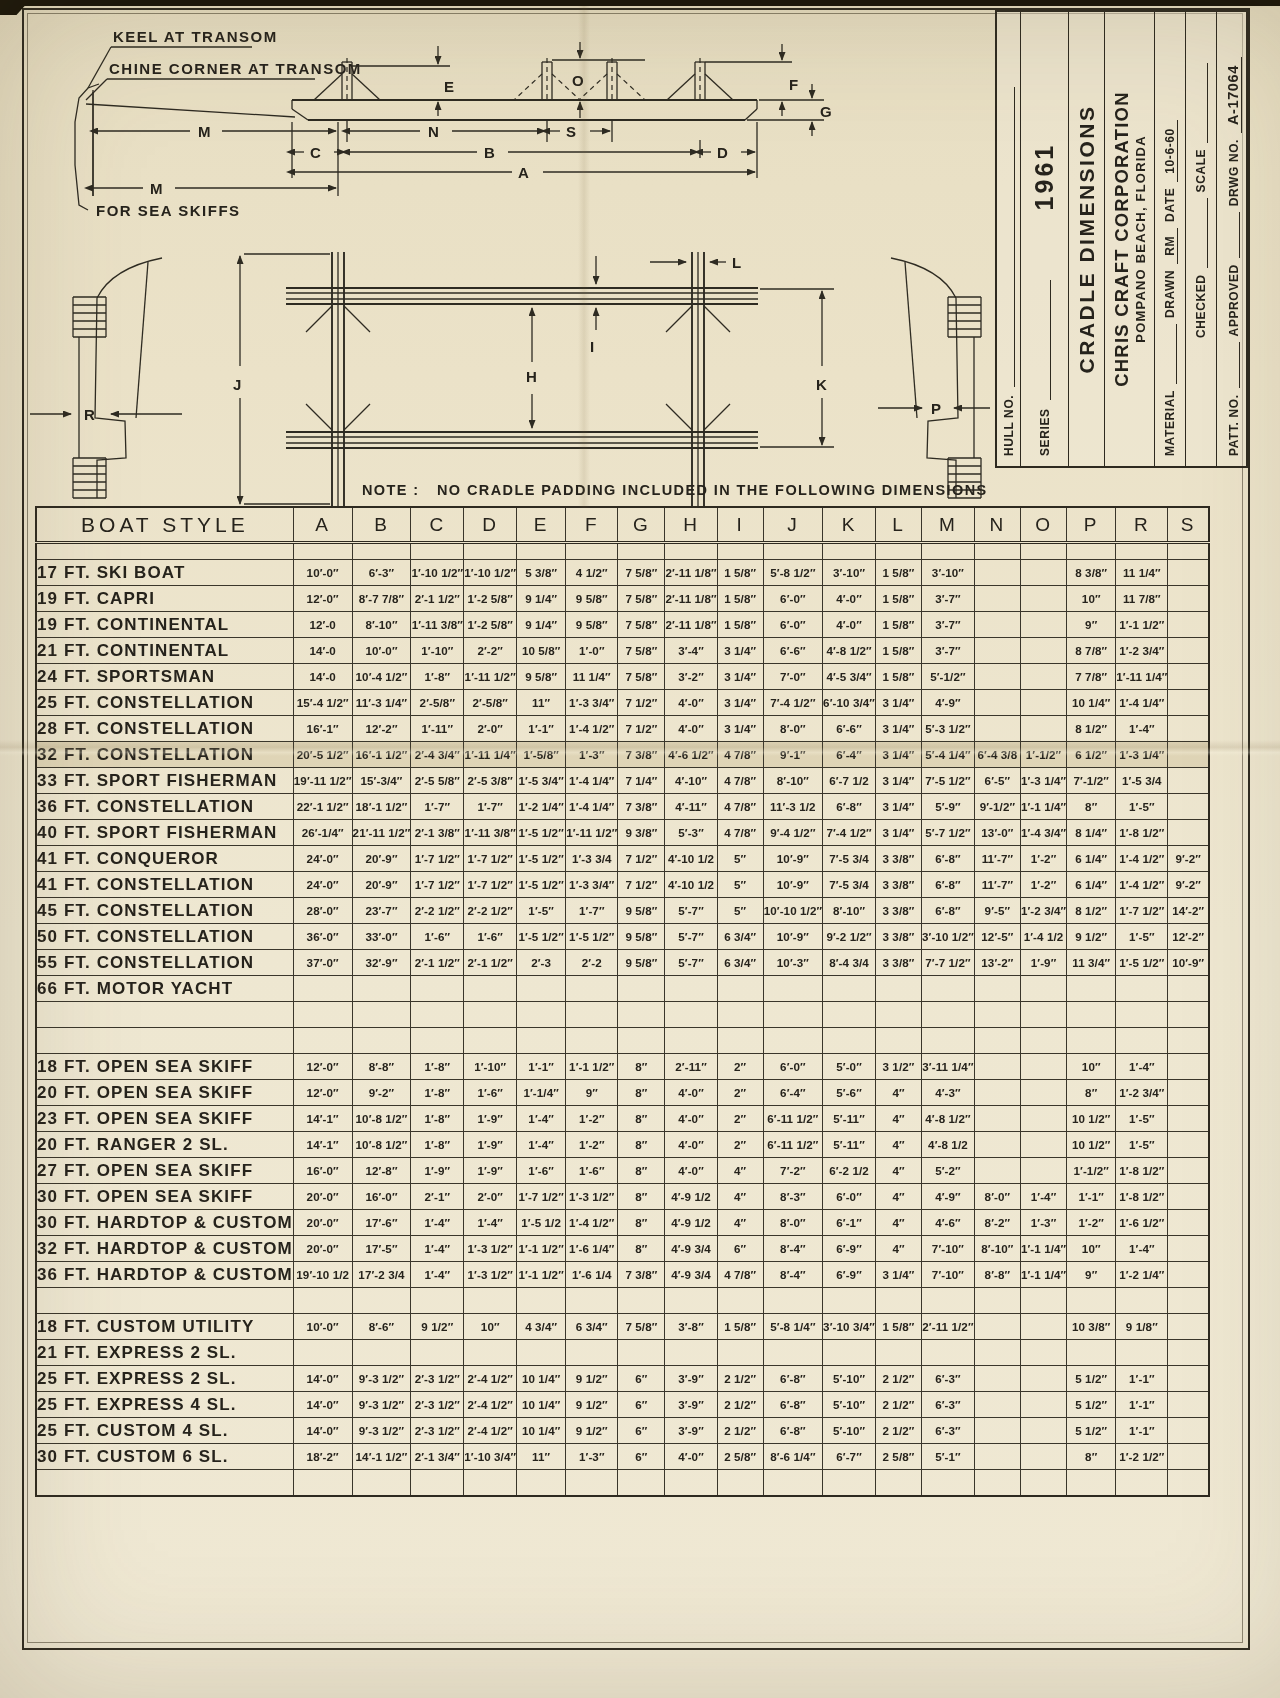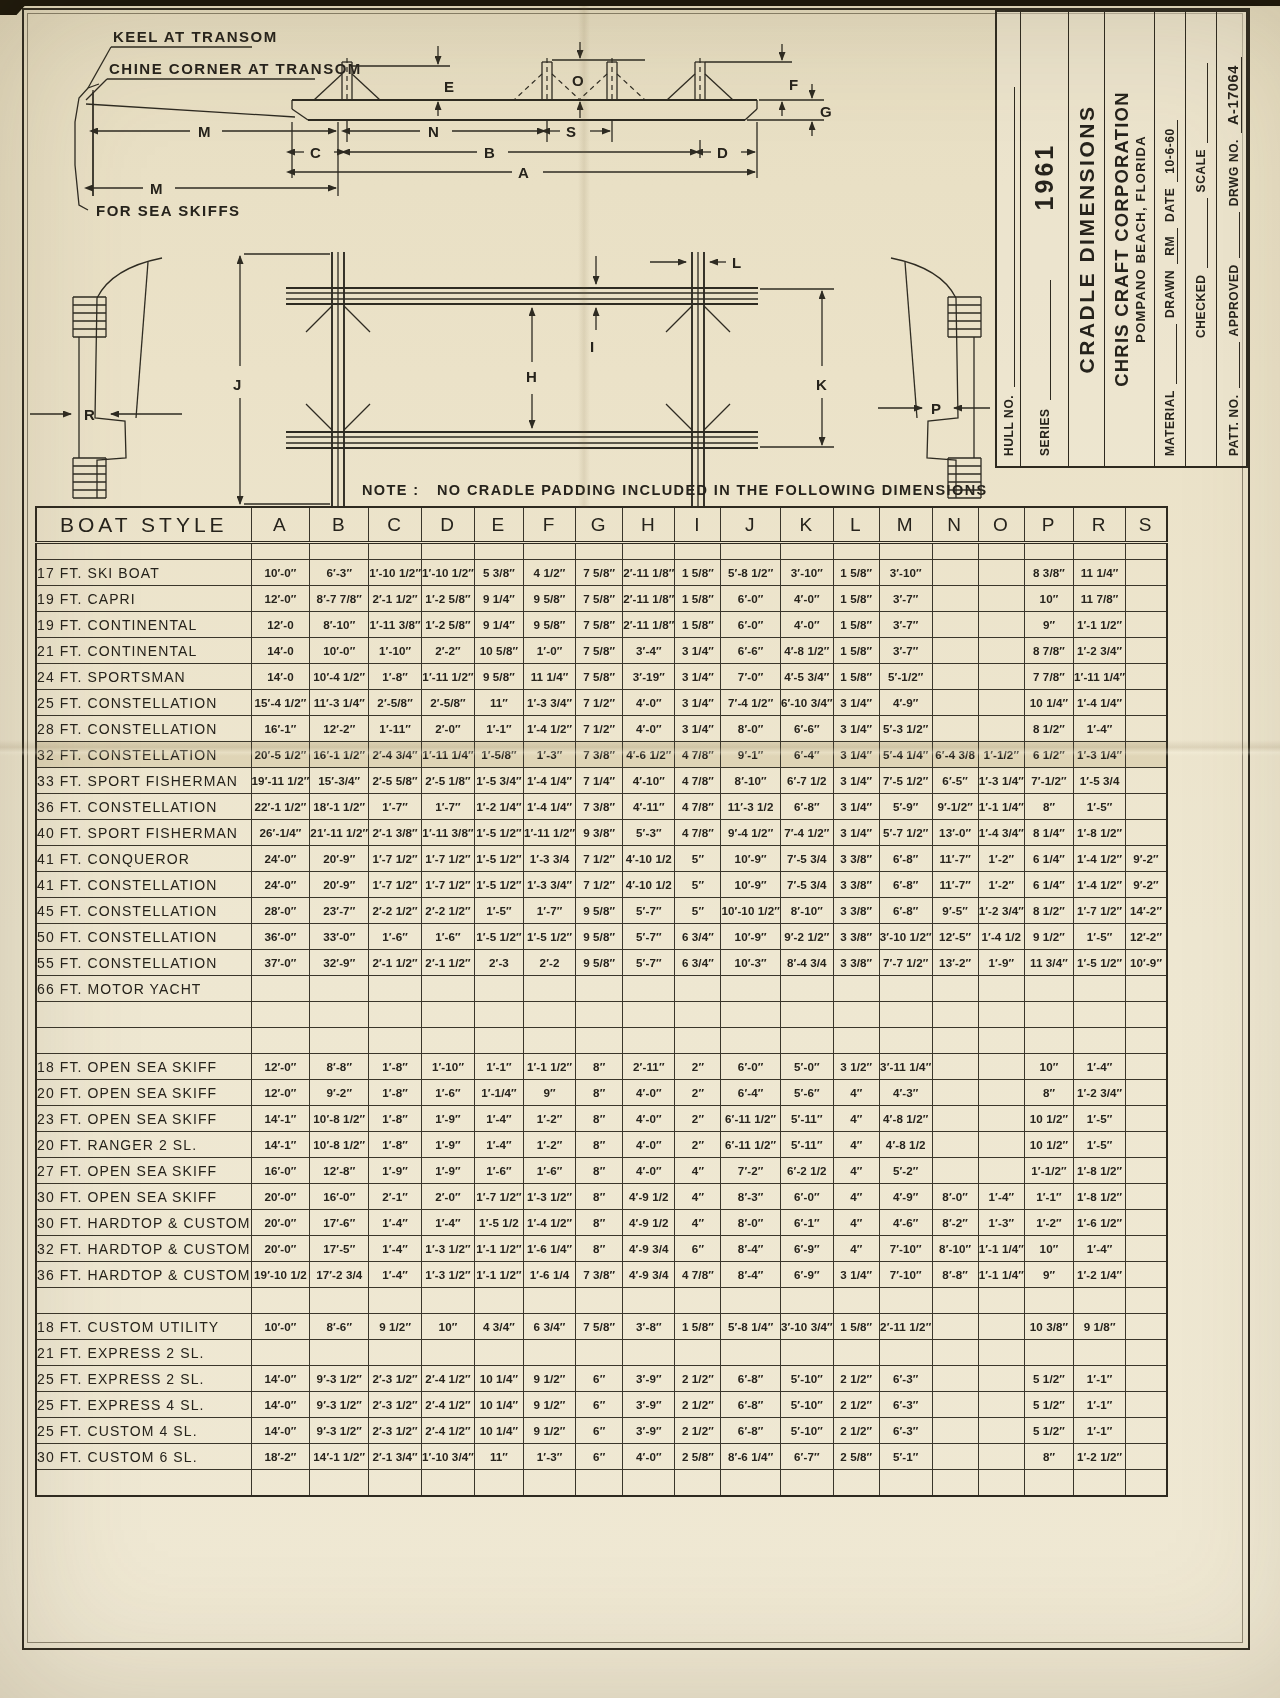--- a/index.html
+++ b/index.html
@@ -66,21 +66,21 @@
 
   
   .tbl-wrap{position:absolute;left:35px;top:506px;}
   table.dims{border-collapse:collapse;table-layout:fixed;background:transparent;}
   table.dims th,table.dims td{border:1.4px solid #3a362b;padding:0;overflow:hidden;white-space:nowrap;}
   table.dims{border:2.4px solid #2e2a20;}
   table.dims thead th{height:33px;font-size:19px;font-weight:400;letter-spacing:2px;text-align:center;border-bottom:3px double #2e2a20;}
   table.dims thead th.stylehead{font-size:21px;letter-spacing:4px;}
   table.dims tbody tr{height:26px;}
   table.dims tbody tr.thin{height:17px;}
-  td.style-cell{font-size:14px;font-weight:400;letter-spacing:1.1px;padding-left:13px;text-align:left;}
+  td.style-cell{font-size:17px;font-weight:700;letter-spacing:1.1px;padding-left:13px;text-align:left;}
   td.dim-cell{font-size:11.6px;font-weight:700;text-align:center;letter-spacing:0.1px;}
   tr.shaded td{background:rgba(186,166,116,0.26);}
 </style>
 </head>
 <body>
 
 <div class="page">
   <div class="frame"></div>
   <div class="frame-inner"></div>
 
@@ -523,21 +523,21 @@
           </tr>
           <tr>
             <td class="style-cell">24 FT. SPORTSMAN</td>
             <td class="dim-cell">14′-0</td>
             <td class="dim-cell">10′-4 1/2″</td>
             <td class="dim-cell">1′-8″</td>
             <td class="dim-cell">1′-11 1/2″</td>
             <td class="dim-cell">9 5/8″</td>
             <td class="dim-cell">11 1/4″</td>
             <td class="dim-cell">7 5/8″</td>
-            <td class="dim-cell">3′-19″</td>
+            <td class="dim-cell">3′-2″</td>
             <td class="dim-cell">3 1/4″</td>
             <td class="dim-cell">7′-0″</td>
             <td class="dim-cell">4′-5 3/4″</td>
             <td class="dim-cell">1 5/8″</td>
             <td class="dim-cell">5′-1/2″</td>
             <td class="dim-cell"></td>
             <td class="dim-cell"></td>
             <td class="dim-cell">7 7/8″</td>
             <td class="dim-cell">1′-11 1/4″</td>
             <td class="dim-cell"></td>
@@ -603,21 +603,21 @@
             <td class="dim-cell">1′-1/2″</td>
             <td class="dim-cell">6 1/2″</td>
             <td class="dim-cell">1′-3 1/4″</td>
             <td class="dim-cell"></td>
           </tr>
           <tr>
             <td class="style-cell">33 FT. SPORT FISHERMAN</td>
             <td class="dim-cell">19′-11 1/2″</td>
             <td class="dim-cell">15′-3/4″</td>
             <td class="dim-cell">2′-5 5/8″</td>
-            <td class="dim-cell">2′-5 1/8″</td>
+            <td class="dim-cell">2′-5 3/8″</td>
             <td class="dim-cell">1′-5 3/4″</td>
             <td class="dim-cell">1′-4 1/4″</td>
             <td class="dim-cell">7 1/4″</td>
             <td class="dim-cell">4′-10″</td>
             <td class="dim-cell">4 7/8″</td>
             <td class="dim-cell">8′-10″</td>
             <td class="dim-cell">6′-7 1/2</td>
             <td class="dim-cell">3 1/4″</td>
             <td class="dim-cell">7′-5 1/2″</td>
             <td class="dim-cell">6′-5″</td>

